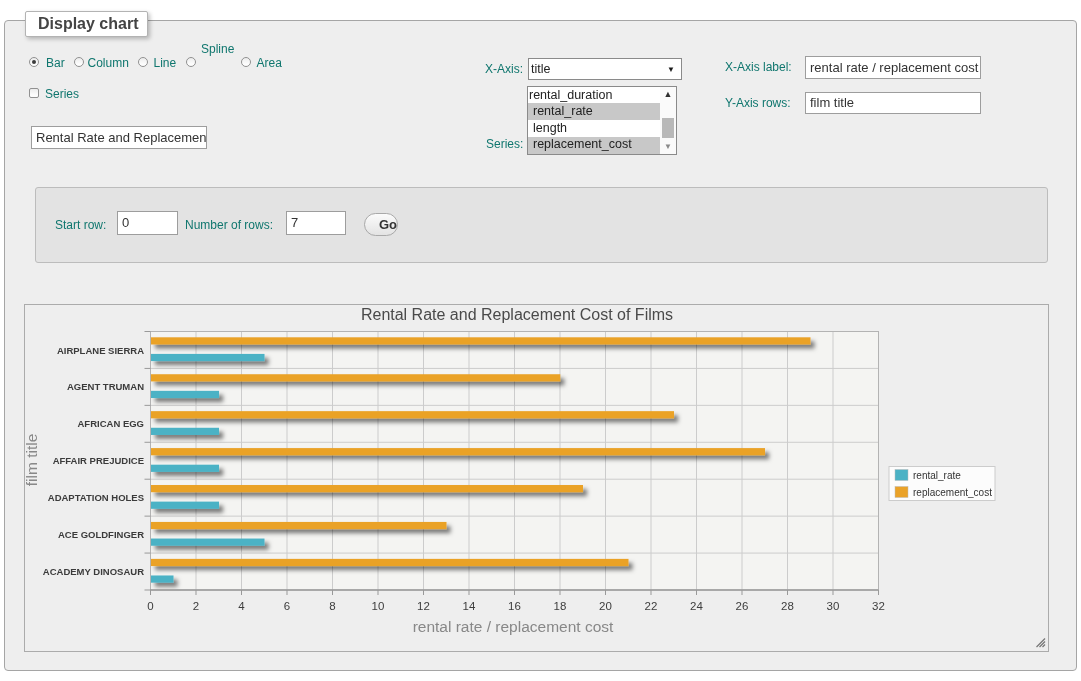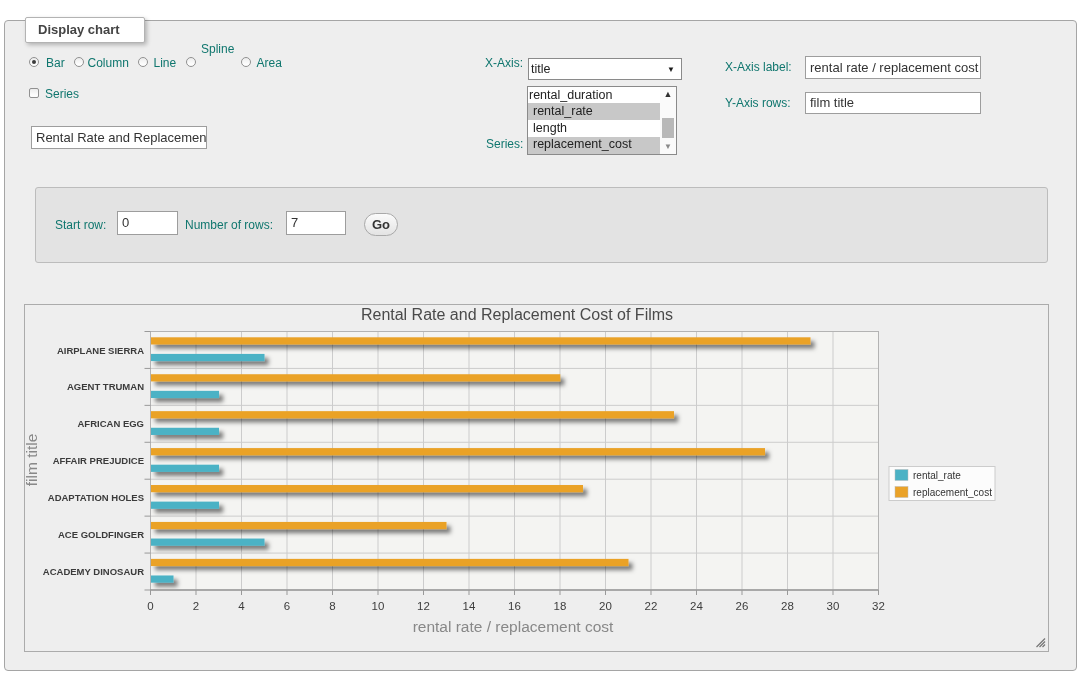--- a/index.html
+++ b/index.html
@@ -6,41 +6,41 @@
     font-family:"Liberation Sans",sans-serif; position:relative; overflow:hidden; }
   .lbl { position:absolute; font-size:12px; color:#0f766e; line-height:12px; white-space:nowrap; }
   .radio { position:absolute; width:10px; height:10px; border:1px solid #919191; border-radius:50%;
     background:linear-gradient(#ececec,#fdfdfd 75%); }
   .rdot { position:absolute; left:2px; top:2px; width:4px; height:4px; border-radius:50%; background:#3c3c3c; }
   .tinput { position:absolute; background:#ffffff; border:1px solid #9d9d9d; font-size:13px; color:#333;
     padding-left:4px; overflow:hidden; white-space:nowrap; }
 </style></head>
 <body>
 <div style="position:absolute;left:4px;top:20px;width:1073px;height:651px;background:#eeeeee;border:1px solid #a5a5a5;border-radius:4px"></div>
-<div style="position:absolute;left:25px;top:17px;background:#ffffff;border:1px solid #b3b3b3;border-radius:2px;padding:4px 24px 5px 12px;font-size:13px;line-height:15px;font-weight:bold;color:#444;box-shadow:2px 2px 4px rgba(0,0,0,0.25)">Display chart</div>
+<div style="position:absolute;left:25px;top:11px;background:#ffffff;border:1px solid #b3b3b3;border-radius:2px;padding:4px 9px 5px 12px;font-size:16px;line-height:15px;font-weight:bold;color:#444;box-shadow:2px 2px 4px rgba(0,0,0,0.25)">Display chart</div>
 
 <span class="radio" style="left:29px;top:57px">
     <span class="rdot"></span>
   </span>
 <span class="lbl" style="left:46px;top:57px">Bar</span>
 <span class="radio" style="left:73.5px;top:57px"></span>
 <span class="lbl" style="left:87.5px;top:57px">Column</span>
 <span class="radio" style="left:138px;top:57px"></span>
 <span class="lbl" style="left:153.5px;top:57px">Line</span>
 <span class="radio" style="left:186px;top:57px"></span>
 <span class="lbl" style="left:201px;top:43px">Spline</span>
 <span class="radio" style="left:240.5px;top:57px"></span>
 <span class="lbl" style="left:256.5px;top:57px">Area</span>
 
 <span style="position:absolute;left:28.5px;top:88px;width:10px;height:10px;border:1px solid #919191;border-radius:2px;background:linear-gradient(#ececec,#fdfdfd 75%)"></span>
 <span class="lbl" style="left:45px;top:88px">Series</span>
 
 <div class="tinput" style="left:31px;top:126px;width:176px;height:23px;line-height:21px">Rental Rate and Replacement Cost of Films</div>
 
-<span class="lbl" style="left:485px;top:57px">X-Axis:</span>
+<span class="lbl" style="left:485px;top:63px">X-Axis:</span>
 <div style="position:absolute;left:528px;top:58px;width:154px;height:22px;background:#ffffff;border:1px solid #8a8a8a;font-size:12.5px;color:#222;line-height:20px;padding-left:2px">title<span style="position:absolute;right:6px;top:0;font-size:8px;color:#1b1b1b;line-height:22px">▼</span></div>
 
 <span class="lbl" style="left:486px;top:138px">Series:</span>
 <div style="position:absolute;left:527px;top:85.5px;width:150px;height:69.5px;background:#ffffff;border:1px solid #8a8a8a;overflow:hidden;font-size:12.5px;color:#222">
   <div style="position:absolute;left:0;top:0;width:133px;height:16.8px;line-height:16.8px;padding-left:1px;white-space:nowrap">rental_duration</div>
   <div style="position:absolute;left:0;top:16.8px;width:133px;height:16.8px;line-height:16.8px;padding-left:5px;background:#c8c8c8;white-space:nowrap">rental_rate</div>
   <div style="position:absolute;left:0;top:33.6px;width:133px;height:27px;line-height:16.8px;padding-left:5px;white-space:nowrap">length</div>
   <div style="position:absolute;left:0;top:50.4px;width:133px;height:17.1px;line-height:15.5px;padding-left:5px;background:#c8c8c8;white-space:nowrap">replacement_cost</div>
   <div style="position:absolute;right:0;top:0;width:16px;height:67.5px;background:#fafafa">
     <div style="position:absolute;left:0;top:0;width:16px;height:15px;text-align:center;font-size:9px;color:#2f2f2f;line-height:15px">▲</div>
@@ -52,21 +52,21 @@
 <span class="lbl" style="left:725px;top:60.5px">X-Axis label:</span>
 <div class="tinput" style="left:805px;top:55.5px;width:176px;height:23px;line-height:21px">rental rate / replacement cost</div>
 <span class="lbl" style="left:725px;top:97px">Y-Axis rows:</span>
 <div class="tinput" style="left:805px;top:92px;width:176px;height:22px;line-height:20px">film title</div>
 
 <div style="position:absolute;left:35px;top:187px;width:1013px;height:76px;background:#e3e3e3;border:1px solid #bcbcbc;border-radius:3px"></div>
 <span class="lbl" style="left:55px;top:219px">Start row:</span>
 <div class="tinput" style="left:117px;top:211px;width:61px;height:24px;line-height:22px">0</div>
 <span class="lbl" style="left:185px;top:219px">Number of rows:</span>
 <div class="tinput" style="left:286px;top:211px;width:60px;height:24px;line-height:22px">7</div>
-<div style="position:absolute;left:364px;top:213px;width:34px;height:23px;border:1px solid #a9a9a9;border-radius:11.5px;background:linear-gradient(#fbfbfb,#e3e3e3);font-size:13px;font-weight:bold;color:#333;text-align:center;line-height:21px">Go</div>
+<div style="position:absolute;left:364px;top:213px;width:34px;height:23px;border:1px solid #a9a9a9;border-radius:11.5px;background:linear-gradient(#fbfbfb,#e3e3e3);font-size:13px;font-weight:bold;color:#333;text-align:right;line-height:21px">Go</div>
 
 <div style="position:absolute;left:24px;top:304px;width:1025px;height:348px;background:#eeeeee;border:1px solid #ababab">
 <svg width="1023" height="346" viewBox="0 0 1023 346" style="position:absolute;left:0;top:0;font-family:'Liberation Sans',sans-serif">
 <defs>
         <filter id="sh" x="-10%" y="-40%" width="115%" height="200%">
           <feDropShadow dx="4" dy="4" stdDeviation="2" flood-color="#000000" flood-opacity="0.5"></feDropShadow>
         </filter>
       </defs>
 <rect x="125.5" y="26.5" width="728.0" height="258.5" fill="#f4f4f2"></rect>
 <line x1="171.00" y1="26.5" x2="171.00" y2="285.0" stroke="#cccccc" stroke-width="1"></line>

